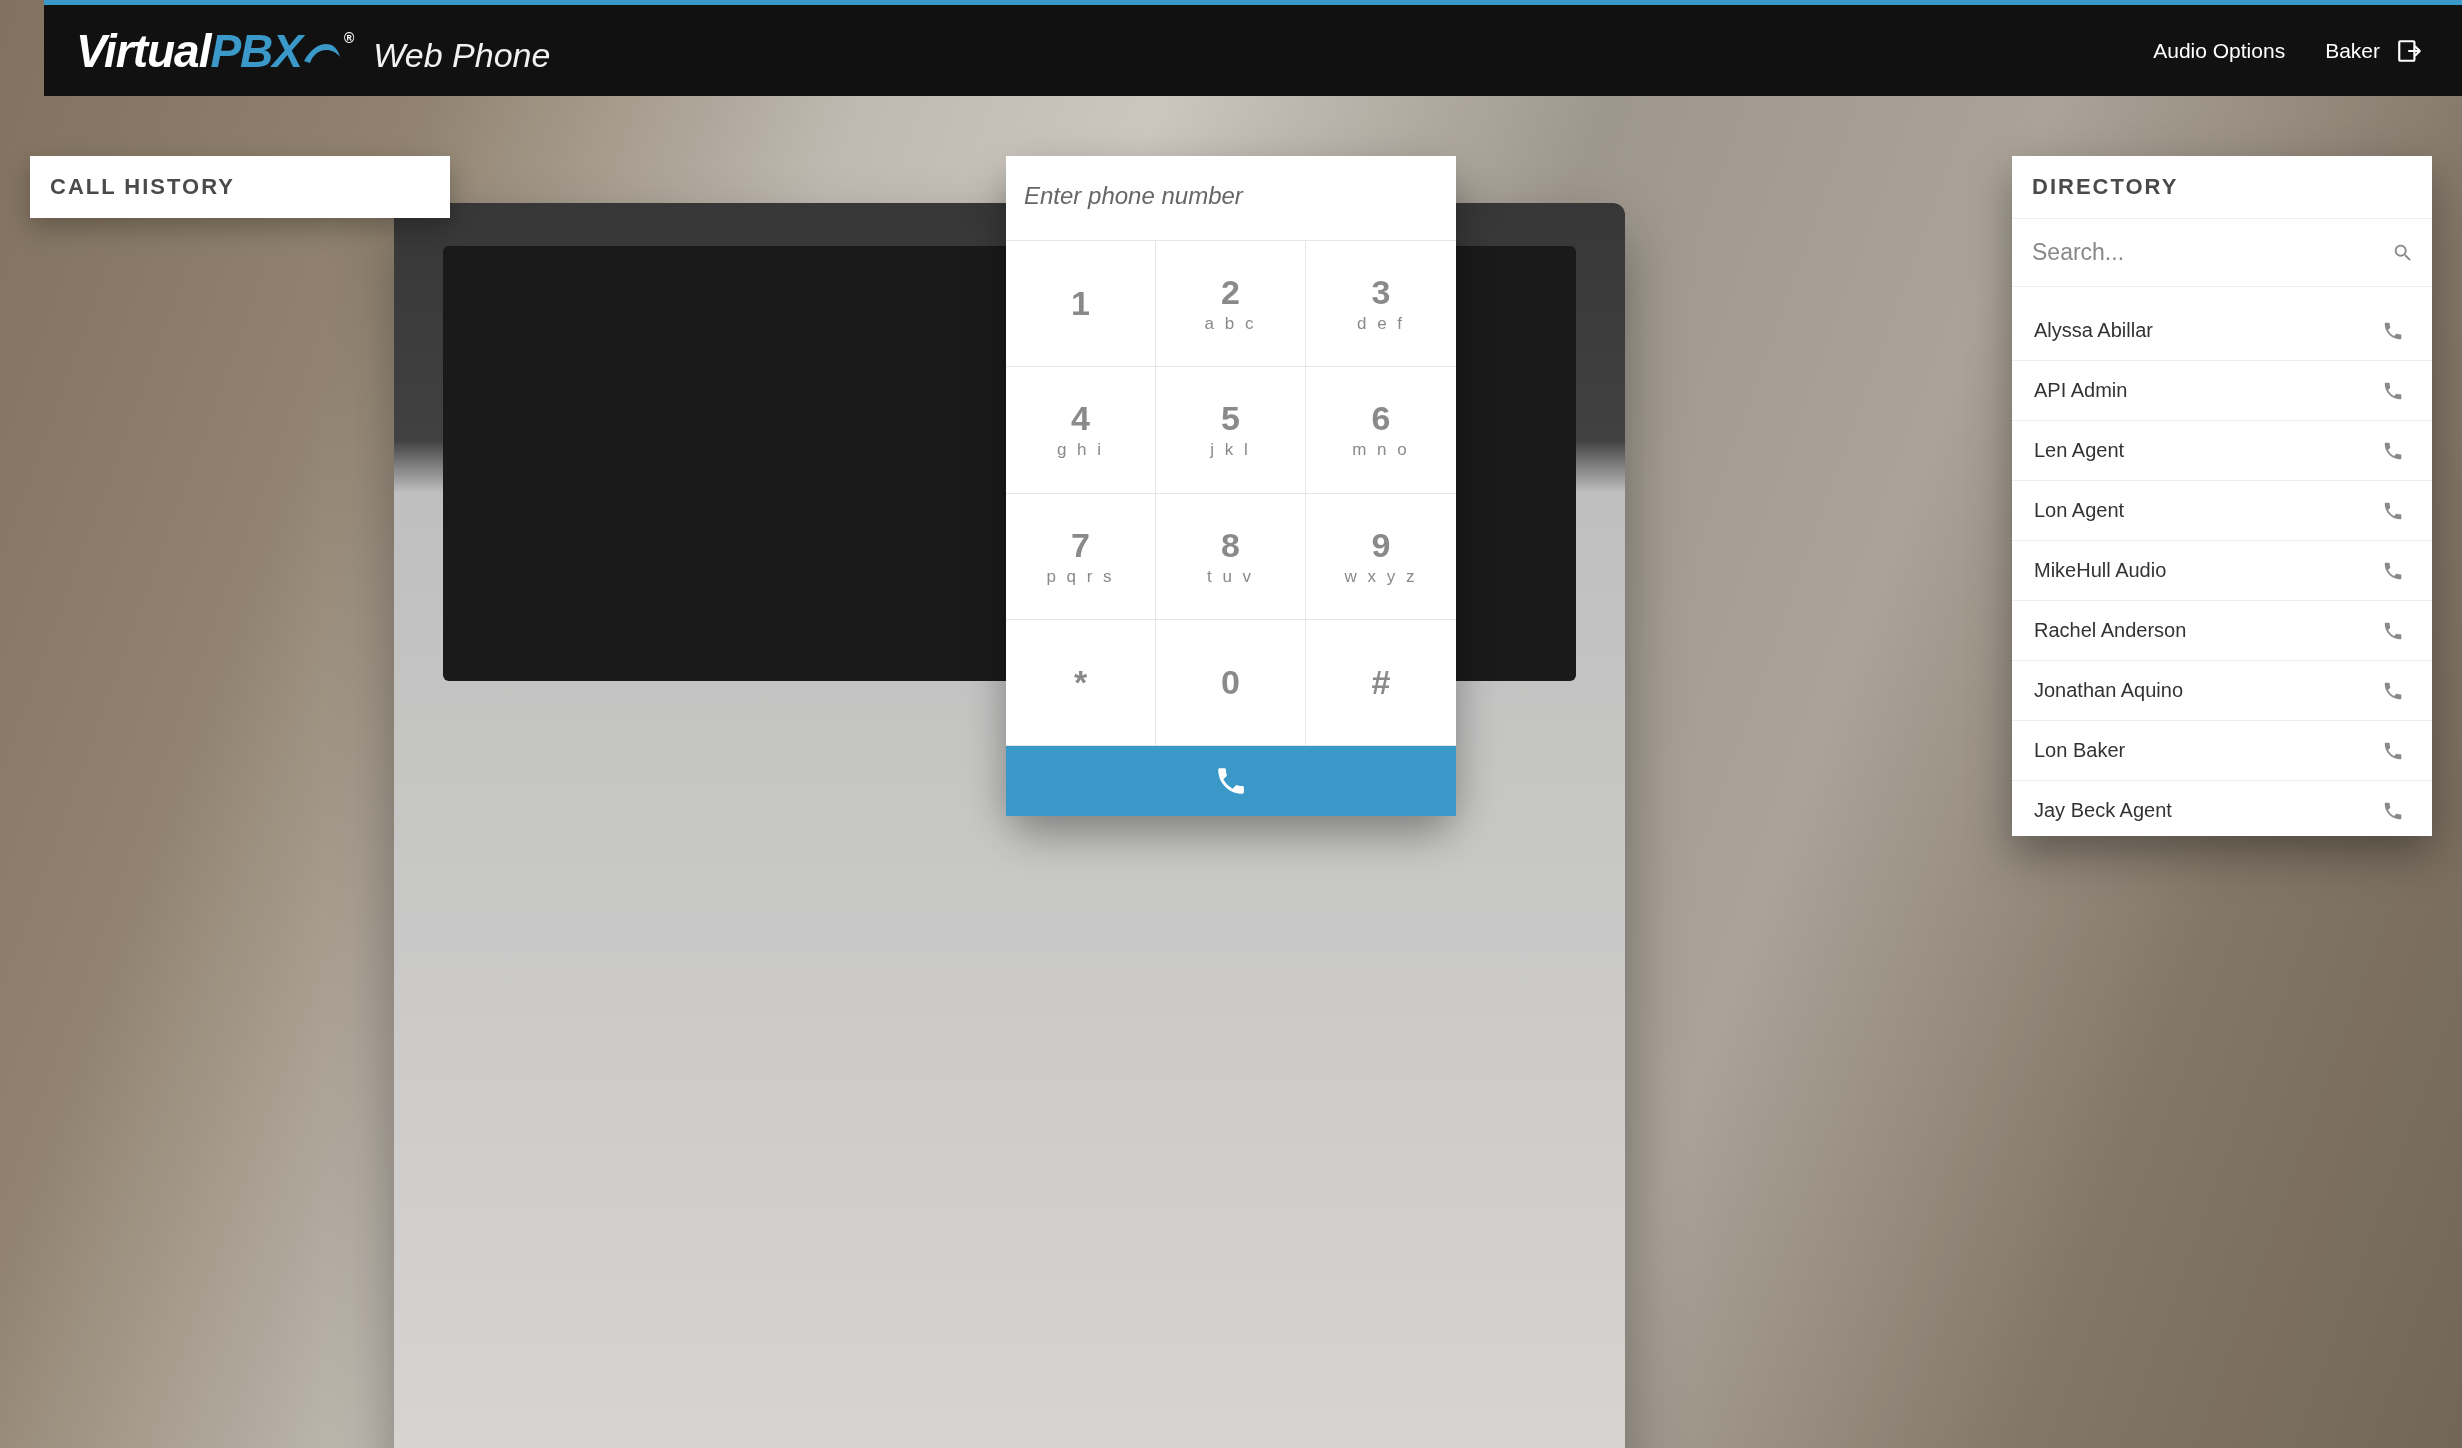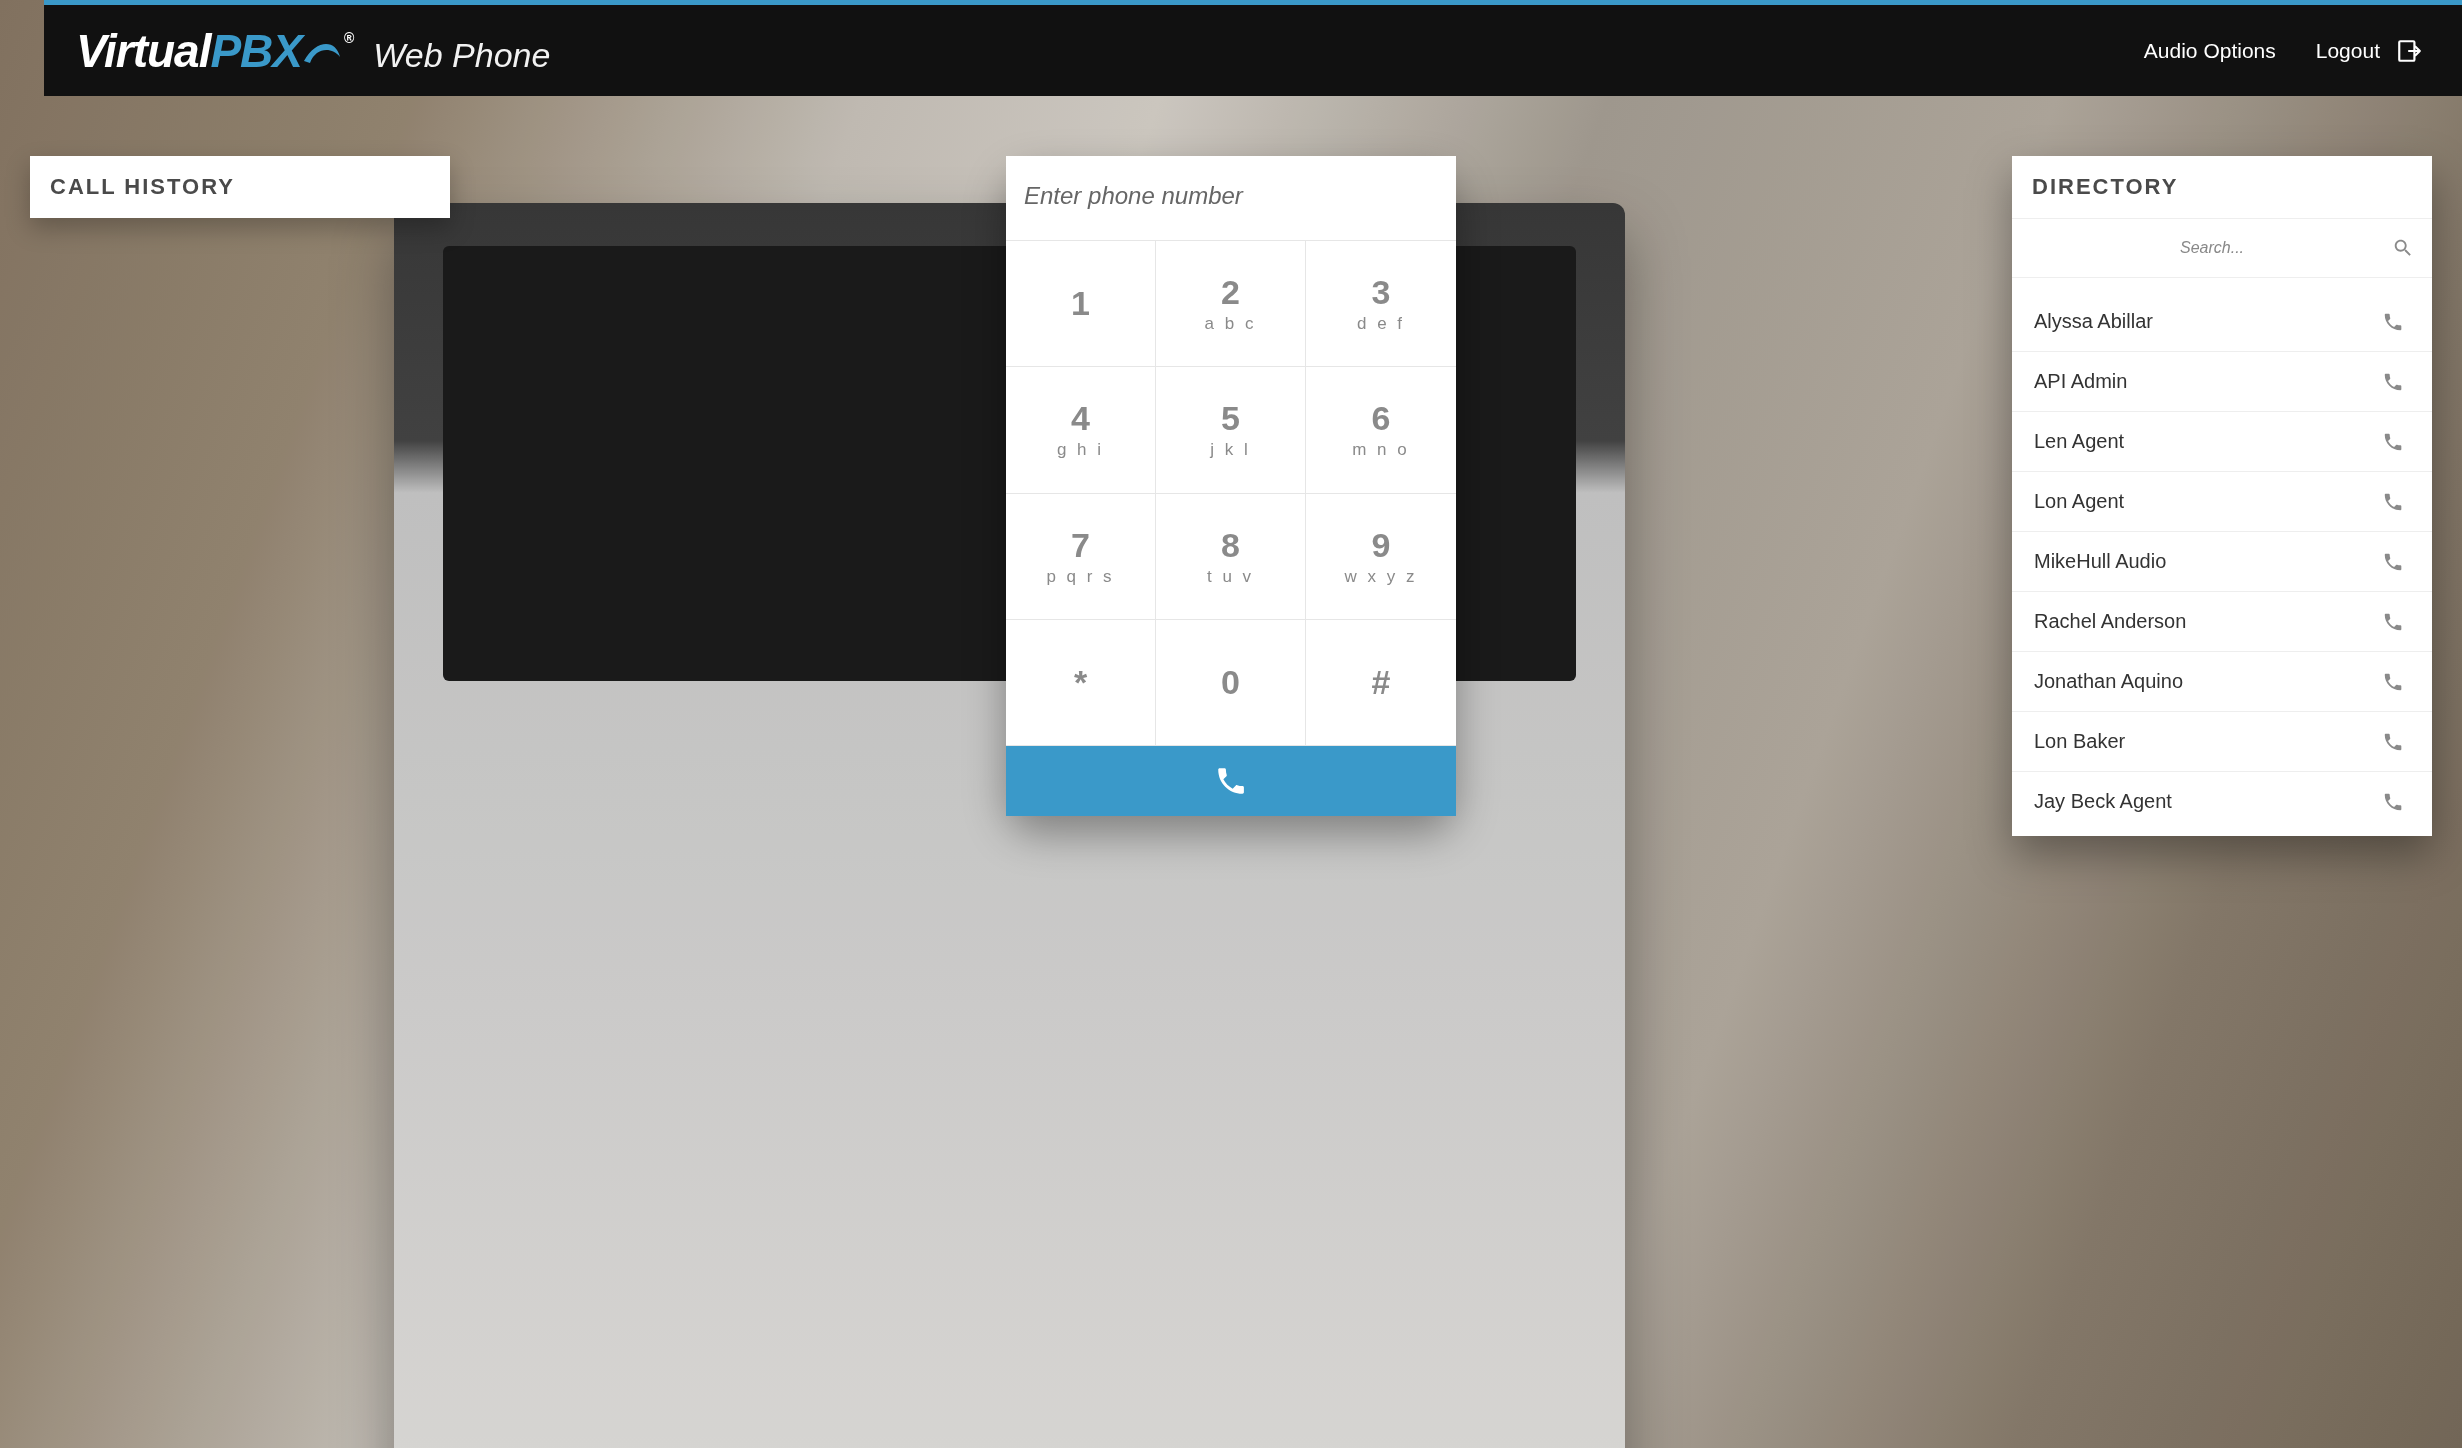--- a/index.html
+++ b/index.html
@@ -147,24 +147,23 @@
     height: 680px;
   }
   .directory .panel-title { box-shadow:none; border-bottom:1px solid #eee; }
   .dir-search {
     display:flex; align-items:center;
     border-bottom:1px solid #eee;
     padding: 0 18px 0 20px;
   }
   .dir-search input {
     flex:1; border:none; outline:none;
-    font-size:16px; font-style:italic;
+    font-size:23px; 
     padding:20px 0;
     color:#333;
-    text-align:center;
   }
   .dir-search input::placeholder { color:#888; }
   .dir-list { flex:1; overflow:hidden; margin-top:14px; }
   .dir-item {
     display:flex; align-items:center; justify-content:space-between;
     padding: 18px 28px 18px 22px;
     border-bottom:1px solid #eee;
     font-size:20px;
     color:#333;
     cursor:pointer;
@@ -194,21 +193,21 @@
       <span class="reg">®</span>
     </span>
     <span class="brand-sub">Web Phone</span>
   </div>
   <div class="topbar-spacer"></div>
   <div class="topbar-actions">
     <div class="topbar-link">
       <span>Audio Options</span>
     </div>
     <div class="topbar-link">
-      <span>Logout</span>
+      <span>Baker</span>
       <svg class="logout-icon" viewBox="0 0 24 24">
         <rect x="3" y="3" width="14" height="18" rx="1"></rect>
         <path d="M12 12 L22 12 M18 8 L22 12 L18 16" stroke-linecap="round" stroke-linejoin="round"></path>
       </svg>
     </div>
   </div>
 </div>
 
 <div class="workspace">
 

